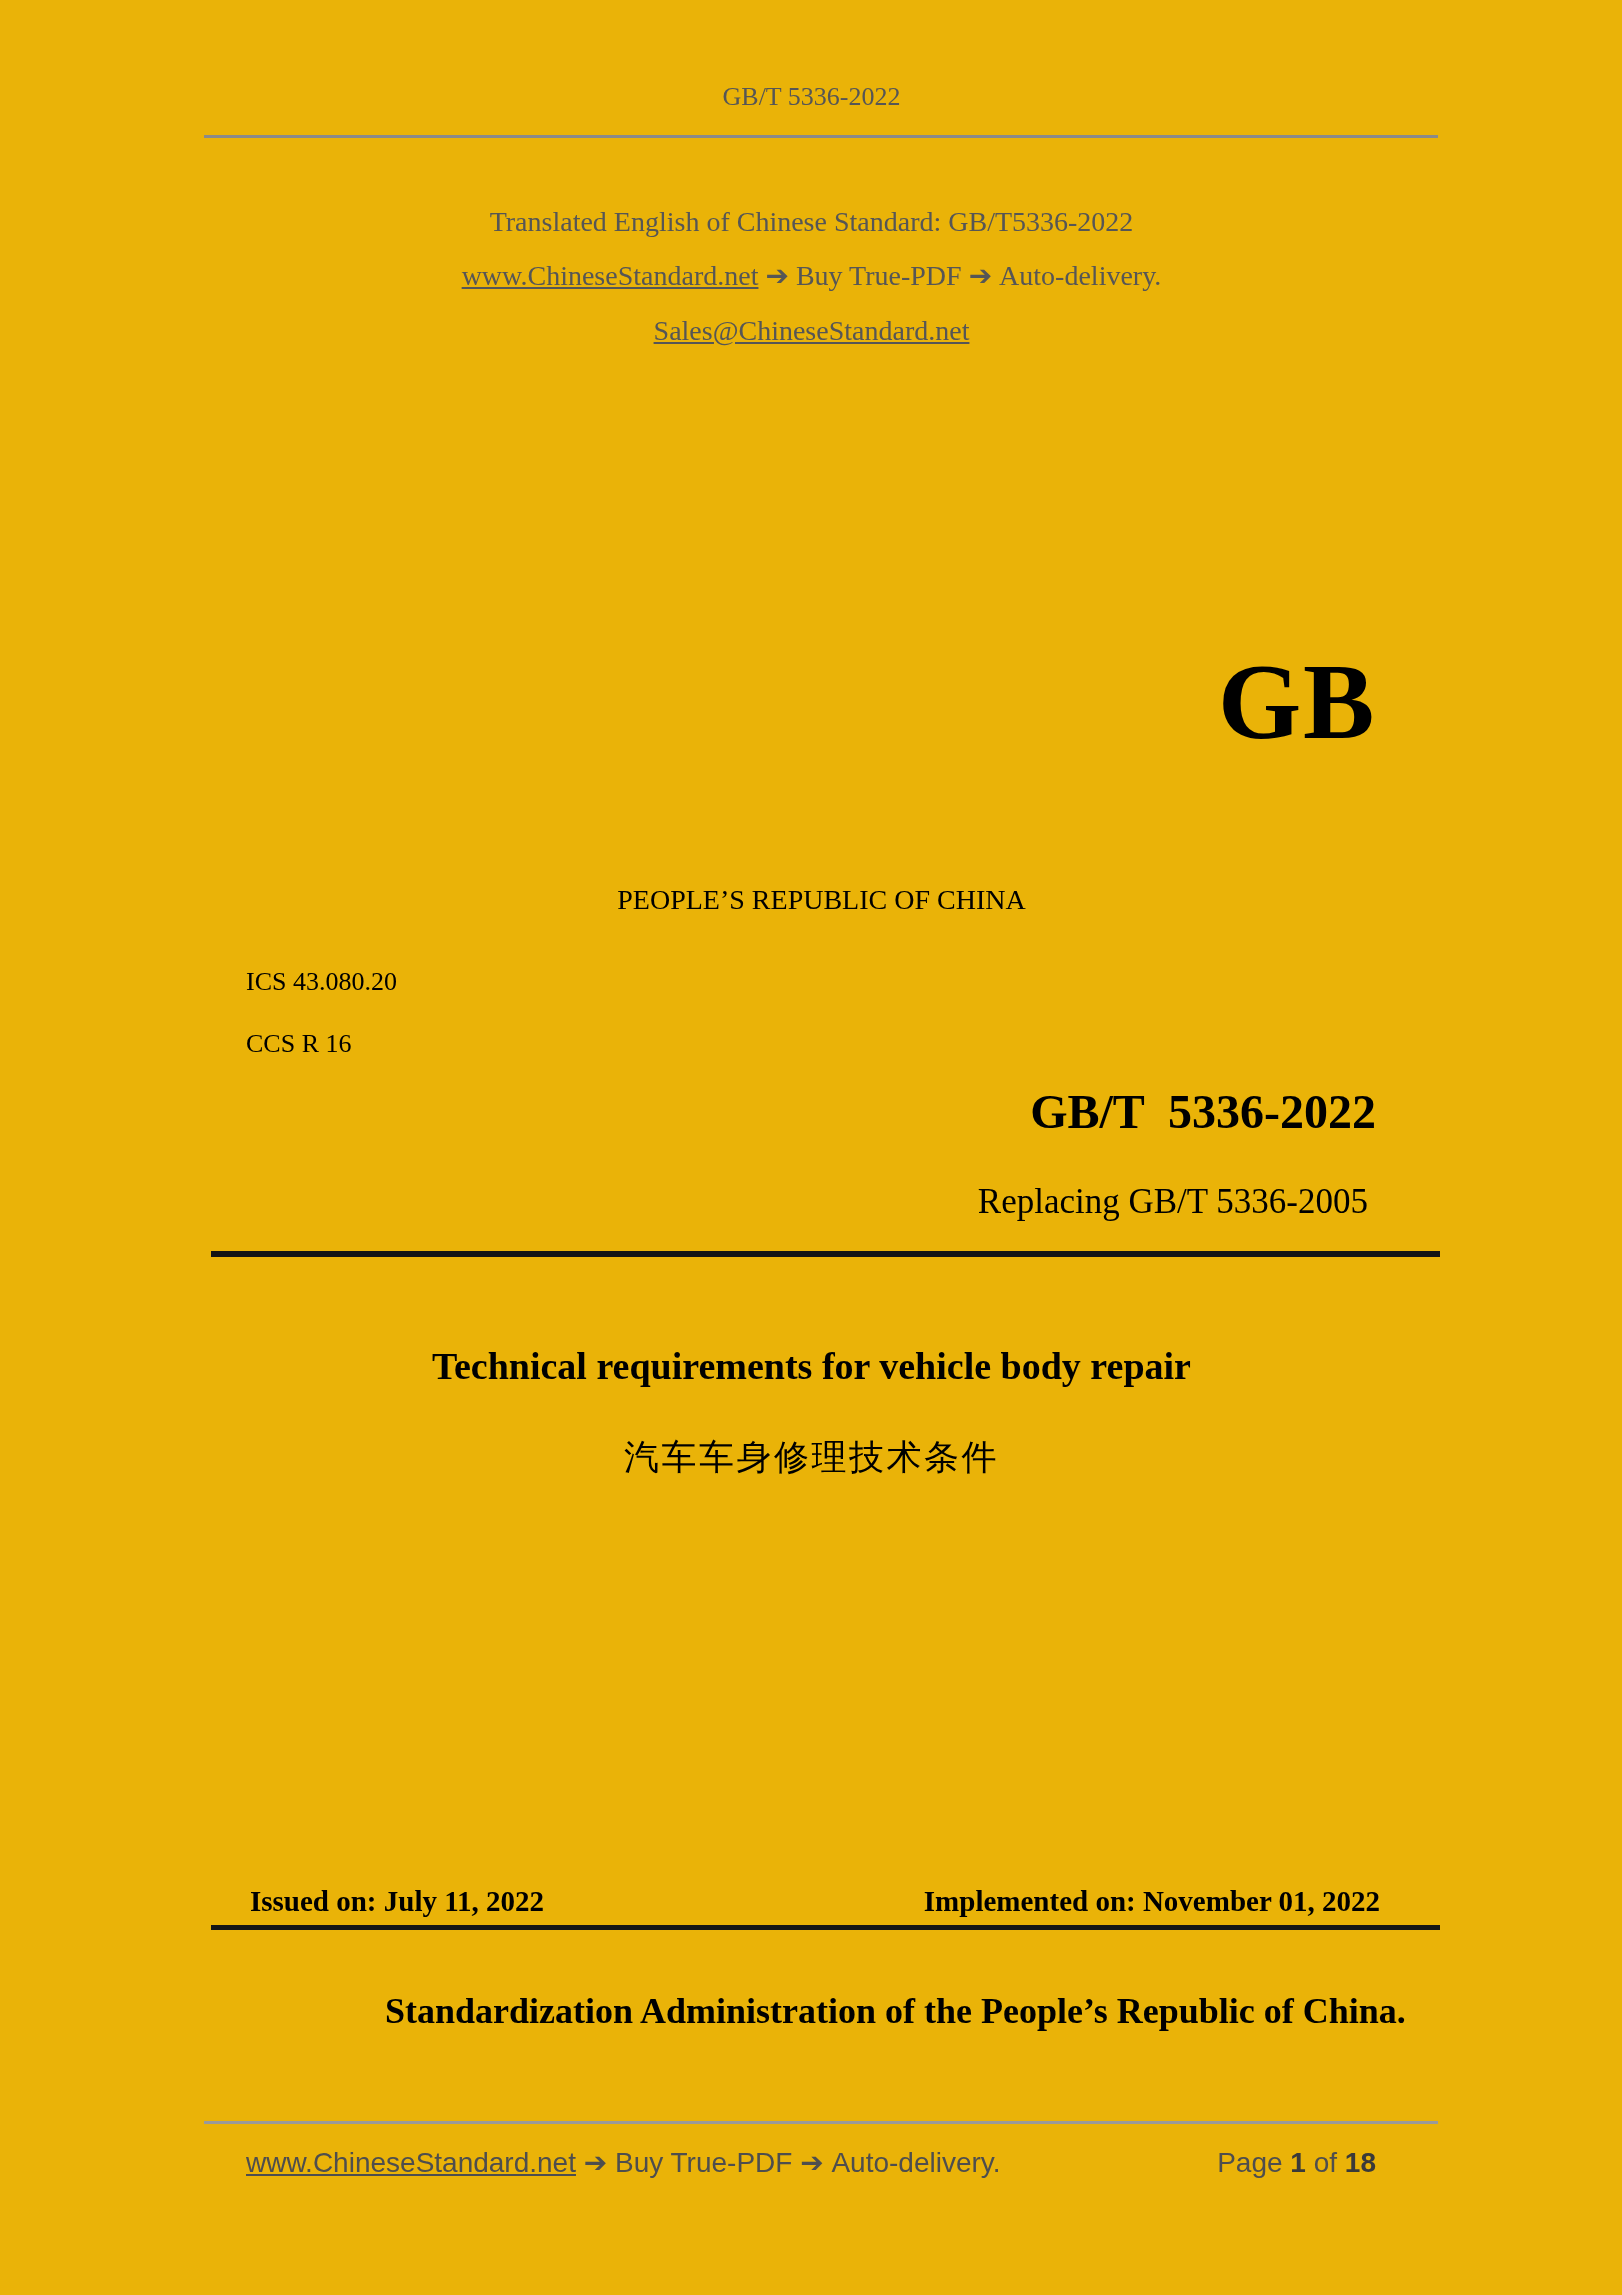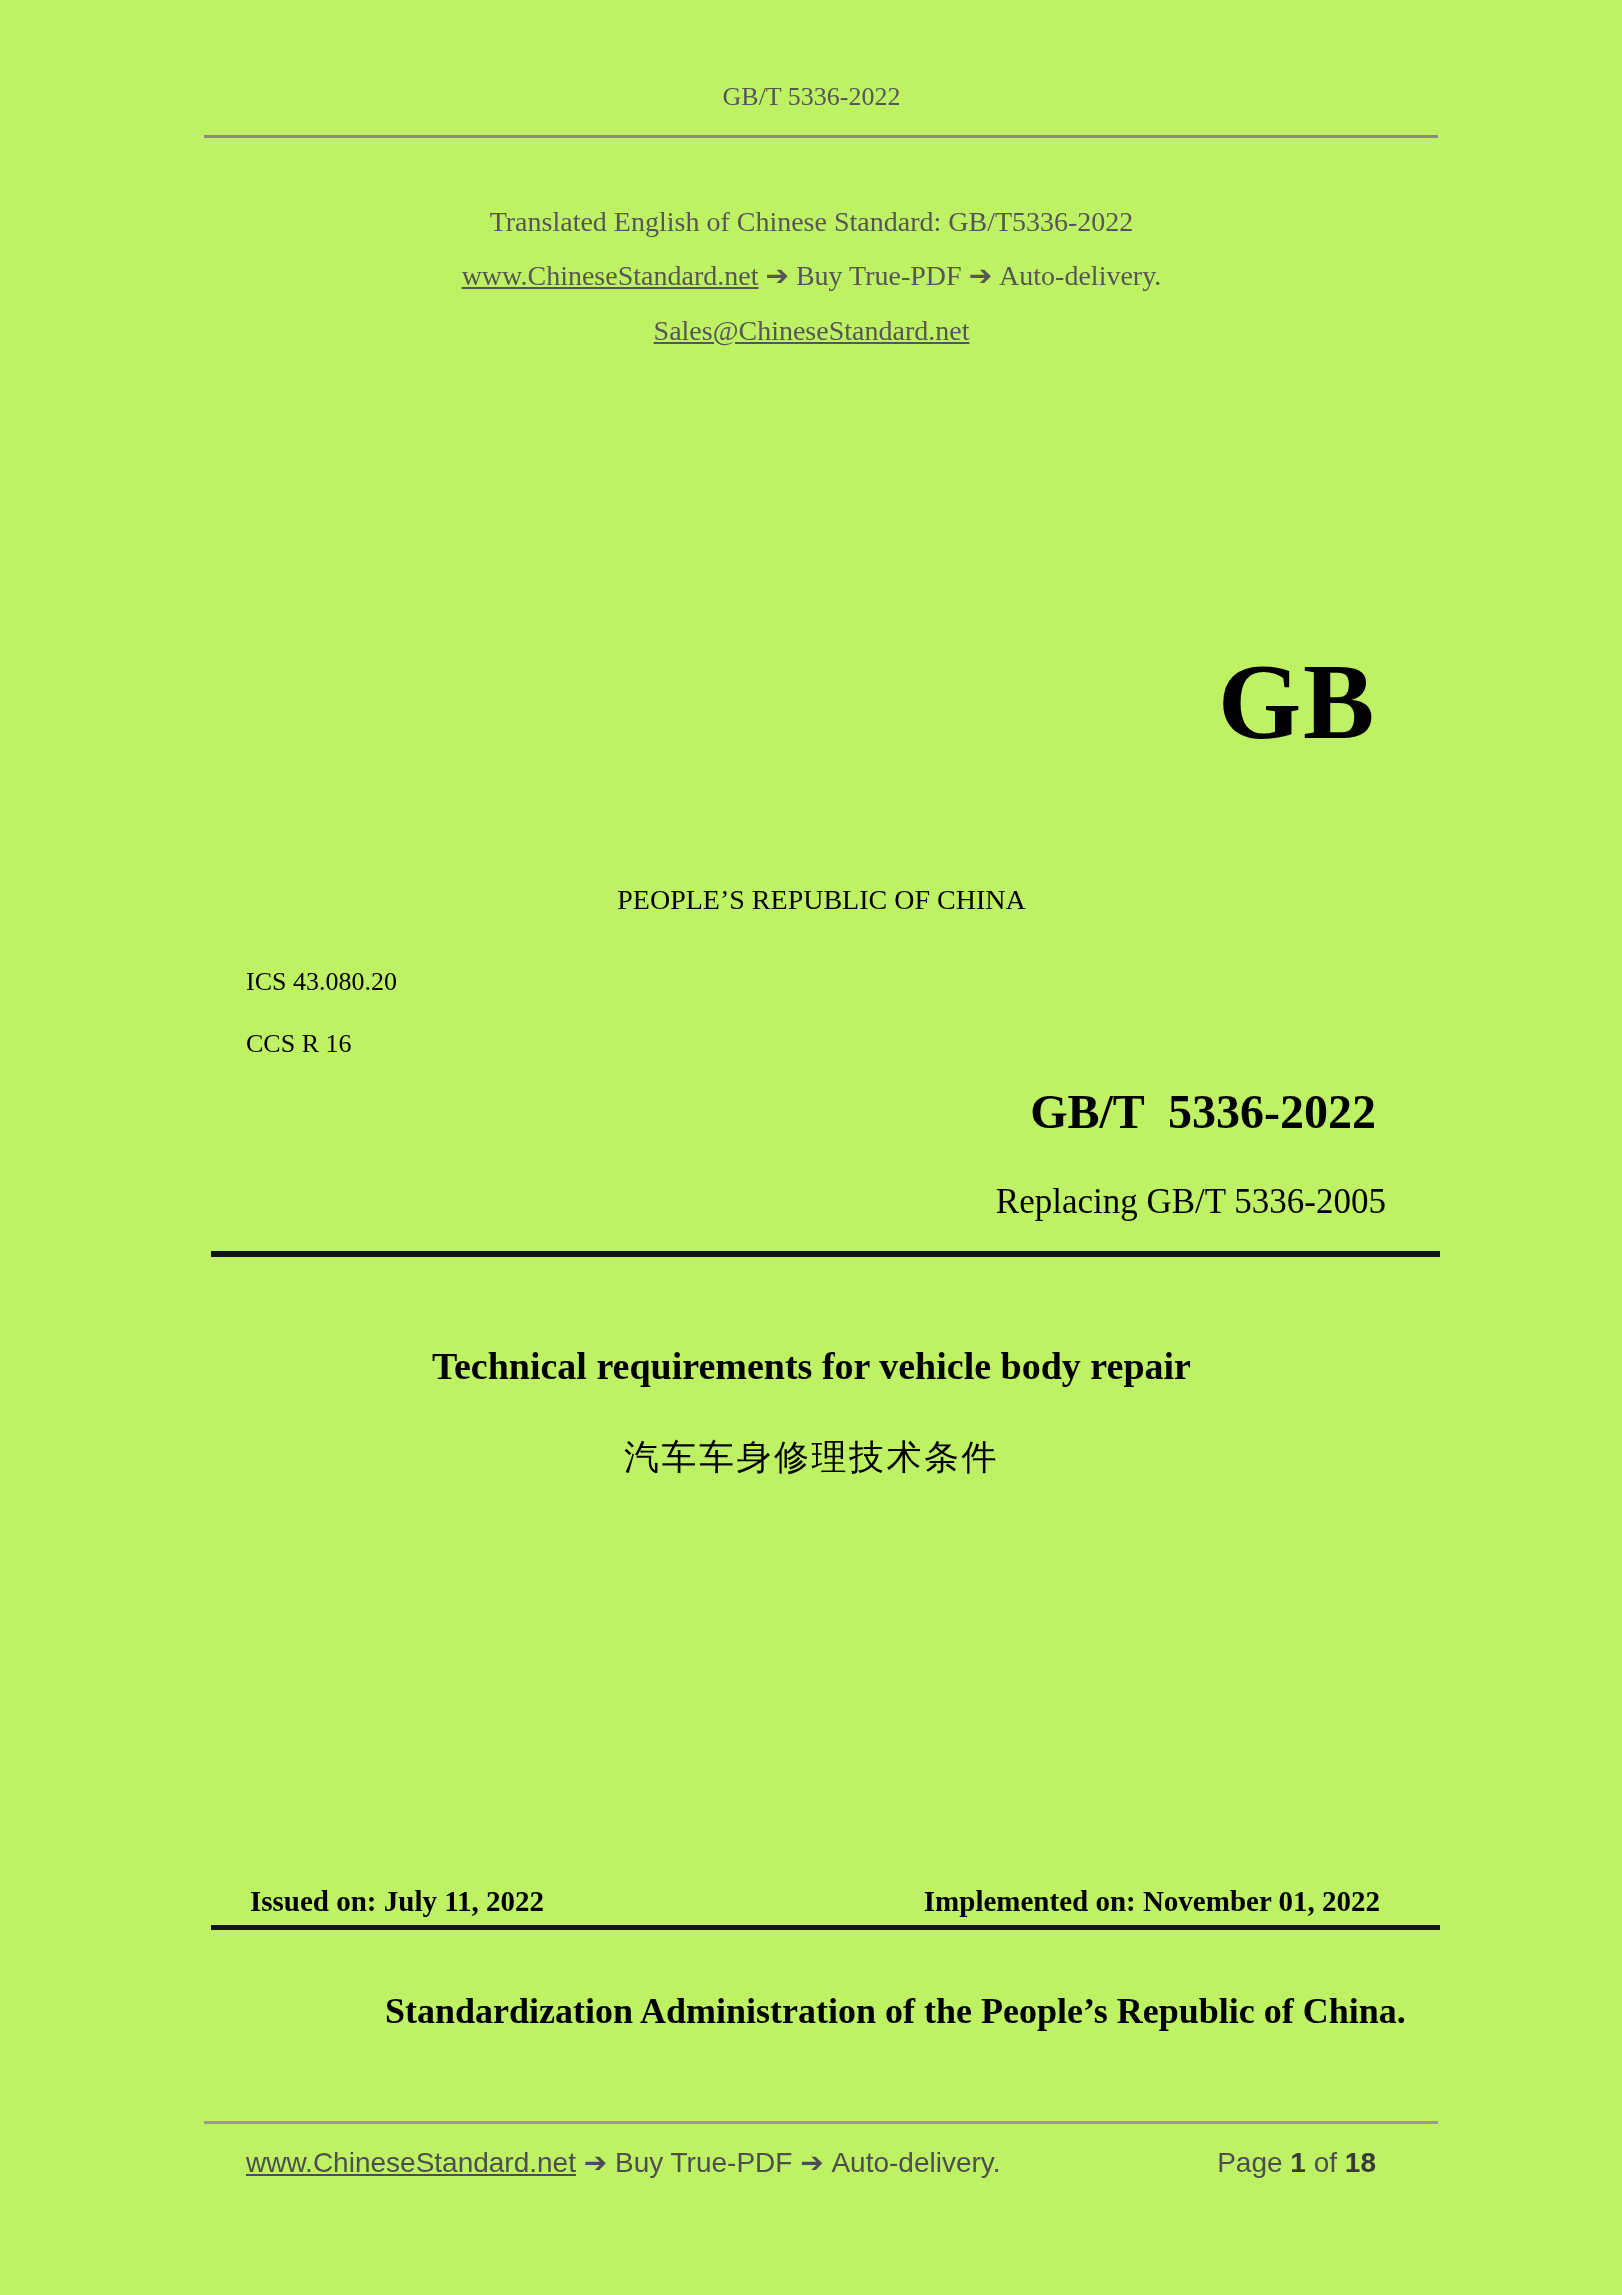--- a/index.html
+++ b/index.html
@@ -1,19 +1,19 @@
 <!DOCTYPE html>
 <html style="font-size:13.3px"><head>
 <meta charset="utf-8">
 <style>
   html,body{margin:0;padding:0;background:#e8e8e8;}
   .page{
     position:relative;
     width:1623px;height:2295px;
-    background:#bef264;
+    background:#eab308;
     font-family:"Liberation Serif","DejaVu Serif",serif;
     color:#000;
     overflow:hidden;
   }
   .abs{position:absolute;}
   .sans{font-family:"Liberation Sans","DejaVu Sans",sans-serif;}
   .muted{color:#565656;}
   .center{left:0;right:0;text-align:center;}
   .underline{text-decoration:underline;}
 
@@ -26,21 +26,21 @@
   .arrow{font-family:"DejaVu Sans",sans-serif;}
 
   .gb-logo{top:649px;right:247px;font-size:107px;line-height:107px;font-weight:bold;letter-spacing:1.7px;}
   .nat-1{top:790px;left:20px;font-size:36px;line-height:42px;}
   .nat-2{top:879px;left:20px;font-size:28px;line-height:42px;}
 
   .ics{top:966px;left:246px;font-size:26px;line-height:32px;}
   .ccs{top:1028px;left:246px;font-size:26px;line-height:32px;text-align:right;}
 
   .std-code{top:1084px;right:247px;font-size:48px;line-height:55px;font-weight:bold;white-space:pre;}
-  .replacing{top:1181px;right:237px;font-size:35px;line-height:42px;}
+  .replacing{top:1181px;right:255px;font-size:35px;line-height:42px;}
 
   .mid-rule{top:1251px;left:211px;width:1229px;height:5.8px;background:#141414;}
 
   .title-en{top:1344px;font-size:38px;line-height:45px;font-weight:bold;}
   .title-zh{top:1436px;font-size:35px;line-height:43px;letter-spacing:2.5px;}
 
   .dates-row{top:1884px;left:250px;right:243px;display:flex;justify-content:space-between;font-size:29px;line-height:35px;font-weight:bold;gap:40px;}
   .dark-rule{top:1925px;left:211px;width:1229px;height:5px;background:#161616;}
 
   .issuer-1{top:1949px;left:246px;font-size:29px;line-height:35px;font-weight:bold;}

